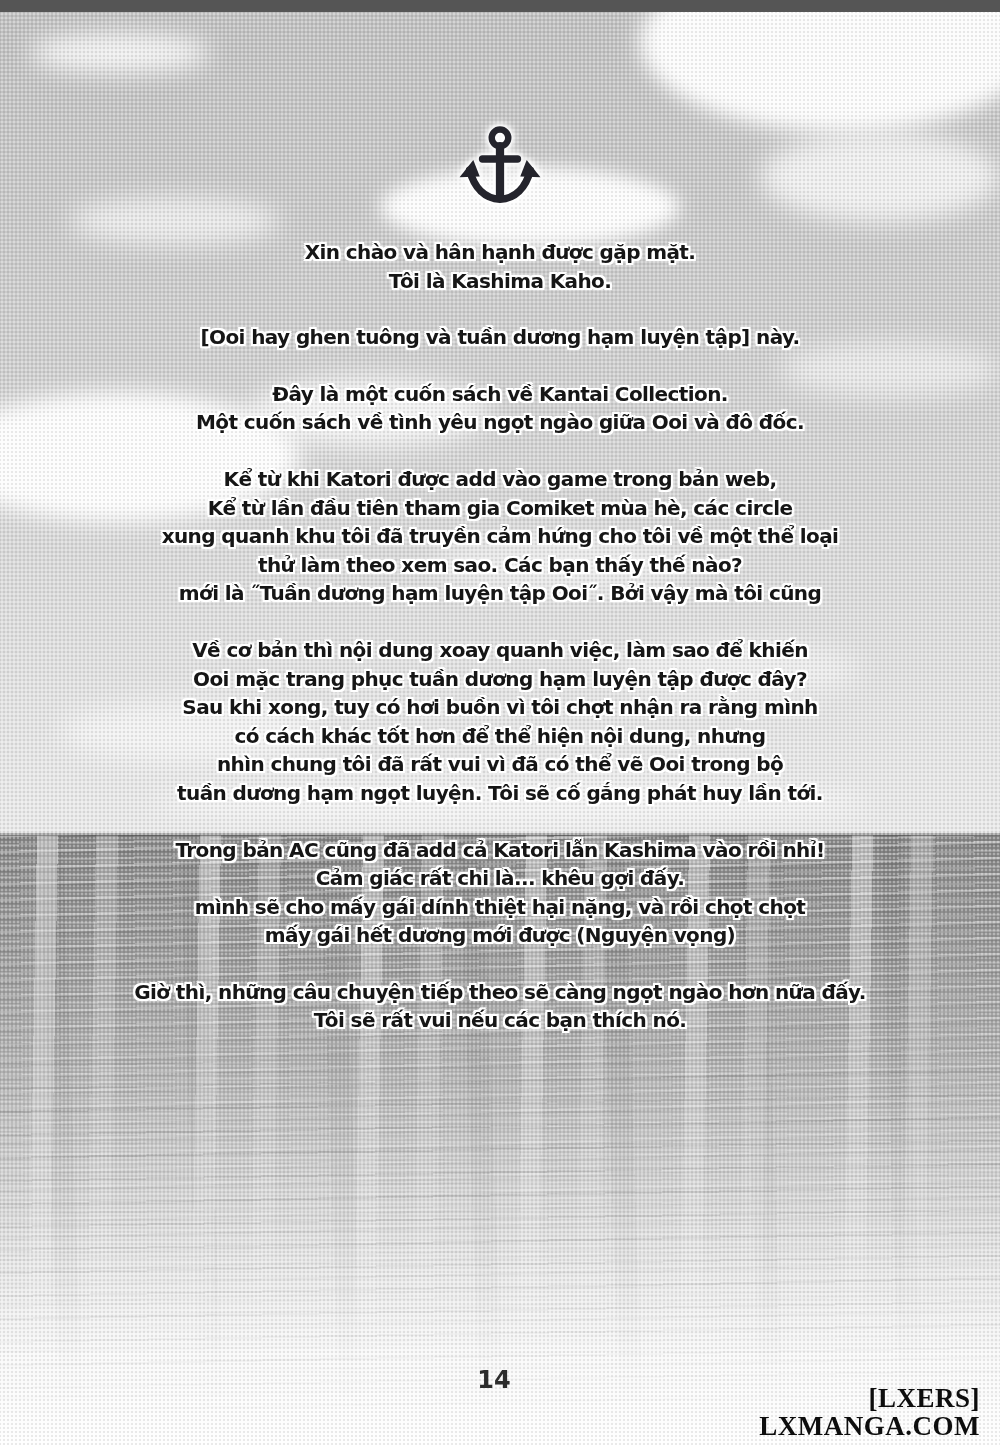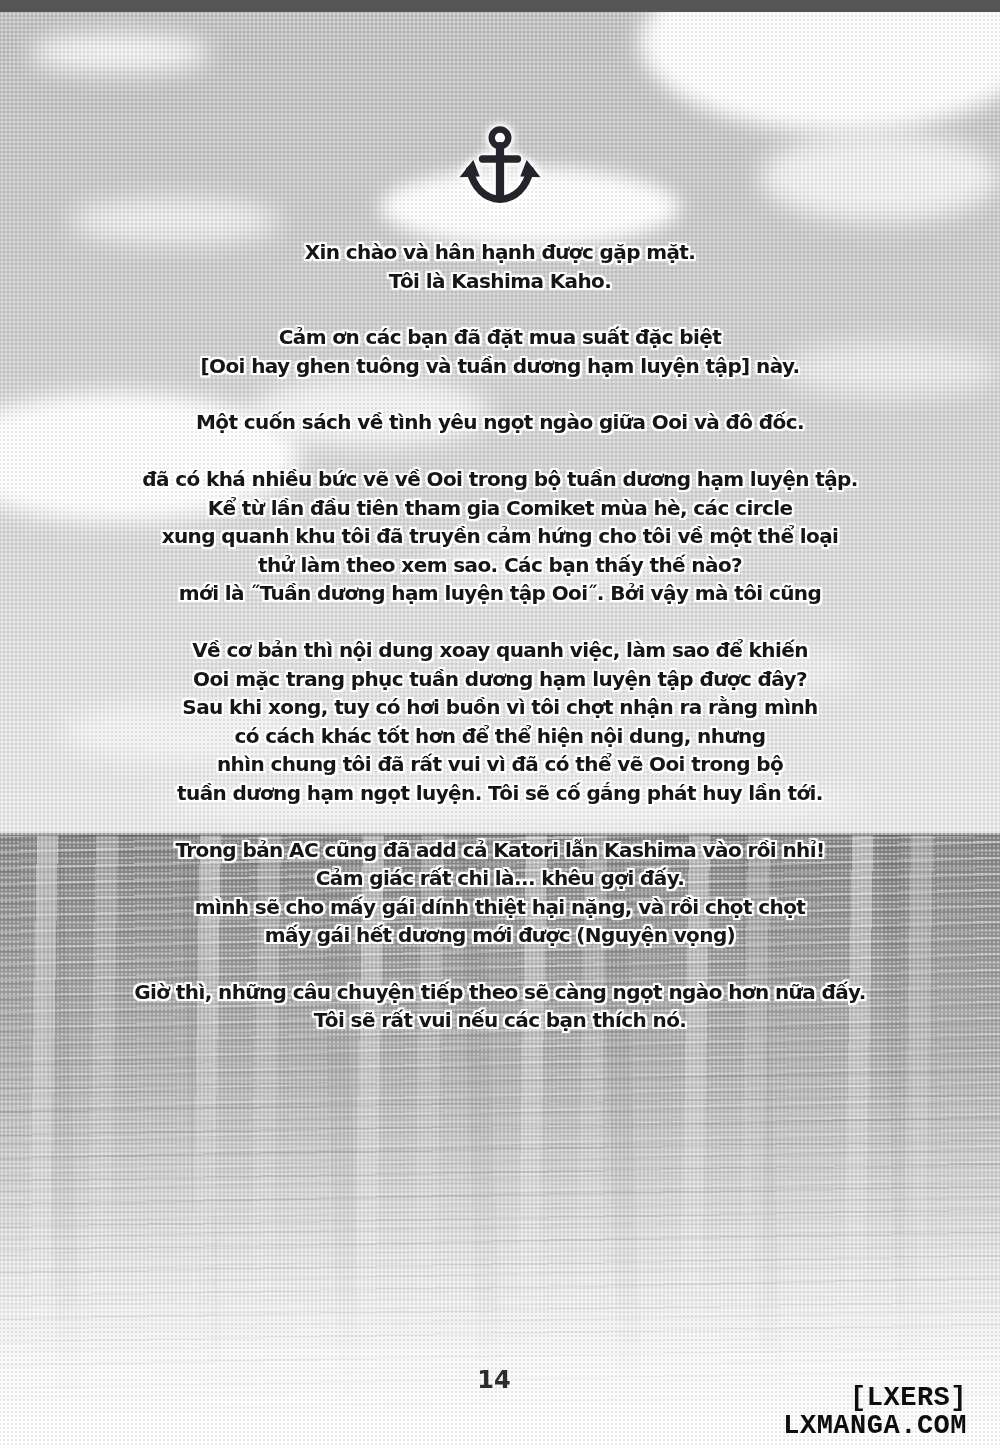--- a/index.html
+++ b/index.html
@@ -83,26 +83,26 @@
   .line{display:block;}
   
   .page-number{
     position:absolute;left:0;top:1354px;width:1000px;
     text-align:center;
     transform:translateX(-6px);
     font-size:24px;font-weight:bold;color:#2c2c2c;
     letter-spacing:0;
   }
   .watermark{
-    position:absolute;right:33px;top:1372px;
+    position:absolute;right:20px;top:1372px;
     text-align:right;
     color:#0d0d0d;font-weight:bold;
     font-size:27px;line-height:28px;
     letter-spacing:.5px;
-    font-family:Liberation Mono, monospace;
+    font-family:Liberation Serif, serif;
   }
 </style>
 </head>
 <body>
 
 <div id="page">
 
   <div class="sky">
     <div class="cloud" style="left:30px;top:22px;width:180px;height:38px;opacity:.8;"></div>
     <div class="cloud" style="left:640px;top:-60px;width:400px;height:180px;opacity:.95;filter:blur(10px);"></div>
@@ -141,28 +141,28 @@
       </g>
     </svg>
   </div>
 
   <div class="afterword">
     <p class="para">
       <span class="line">Xin chào và hân hạnh được gặp mặt.</span>
       <span class="line">Tôi là Kashima Kaho.</span>
     </p>
     <p class="para">
-      <span class="line">Cảm ơn các bạn đã đặt mua suất đặc biệt</span>
       <span class="line">[Ooi hay ghen tuông và tuần dương hạm luyện tập] này.</span>
     </p>
     <p class="para">
+      <span class="line">Đây là một cuốn sách về Kantai Collection.</span>
       <span class="line">Một cuốn sách về tình yêu ngọt ngào giữa Ooi và đô đốc.</span>
     </p>
     <p class="para">
-      <span class="line">đã có khá nhiều bức vẽ về Ooi trong bộ tuần dương hạm luyện tập.</span>
+      <span class="line">Kể từ khi Katori được add vào game trong bản web,</span>
       <span class="line">Kể từ lần đầu tiên tham gia Comiket mùa hè, các circle</span>
       <span class="line">xung quanh khu tôi đã truyền cảm hứng cho tôi về một thể loại</span>
       <span class="line">thử làm theo xem sao. Các bạn thấy thế nào?</span>
       <span class="line">mới là ˝Tuần dương hạm luyện tập Ooi˝. Bởi vậy mà tôi cũng</span>
     </p>
     <p class="para">
       <span class="line">Về cơ bản thì nội dung xoay quanh việc, làm sao để khiến</span>
       <span class="line">Ooi mặc trang phục tuần dương hạm luyện tập được đây?</span>
       <span class="line">Sau khi xong, tuy có hơi buồn vì tôi chợt nhận ra rằng mình</span>
       <span class="line">có cách khác tốt hơn để thể hiện nội dung, nhưng</span>

